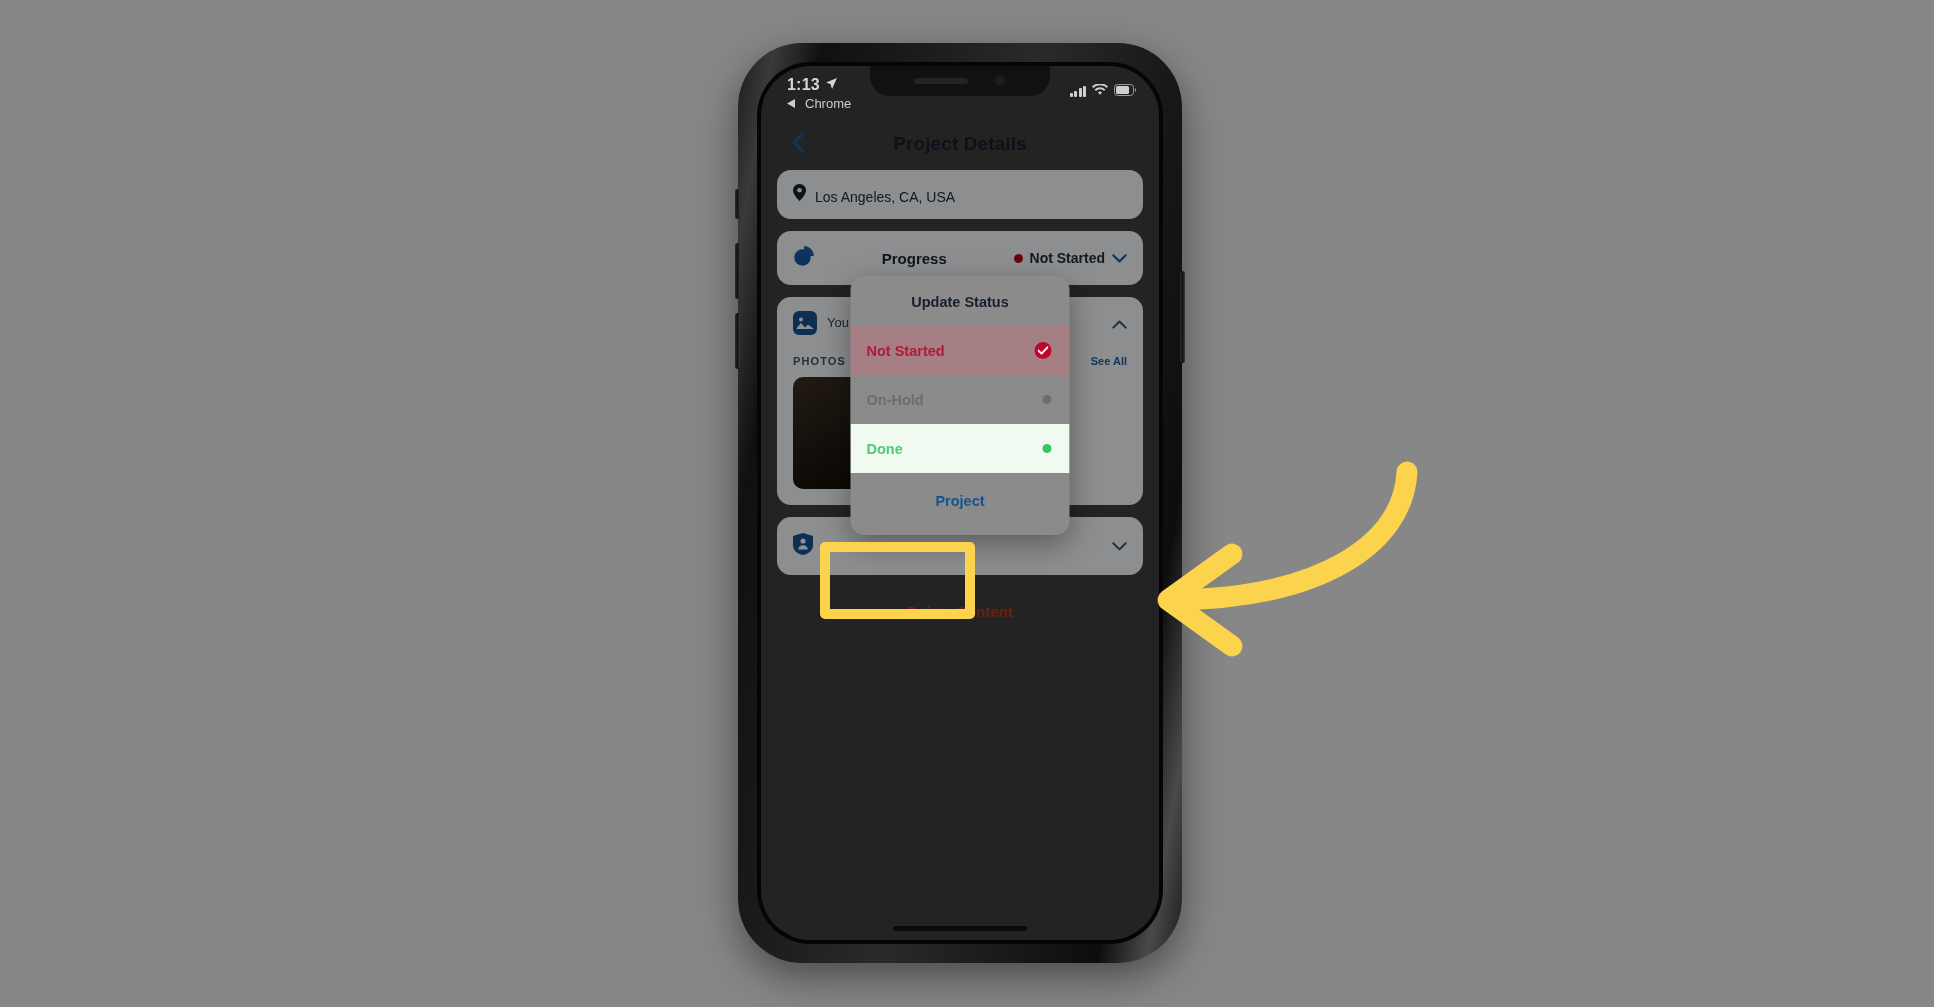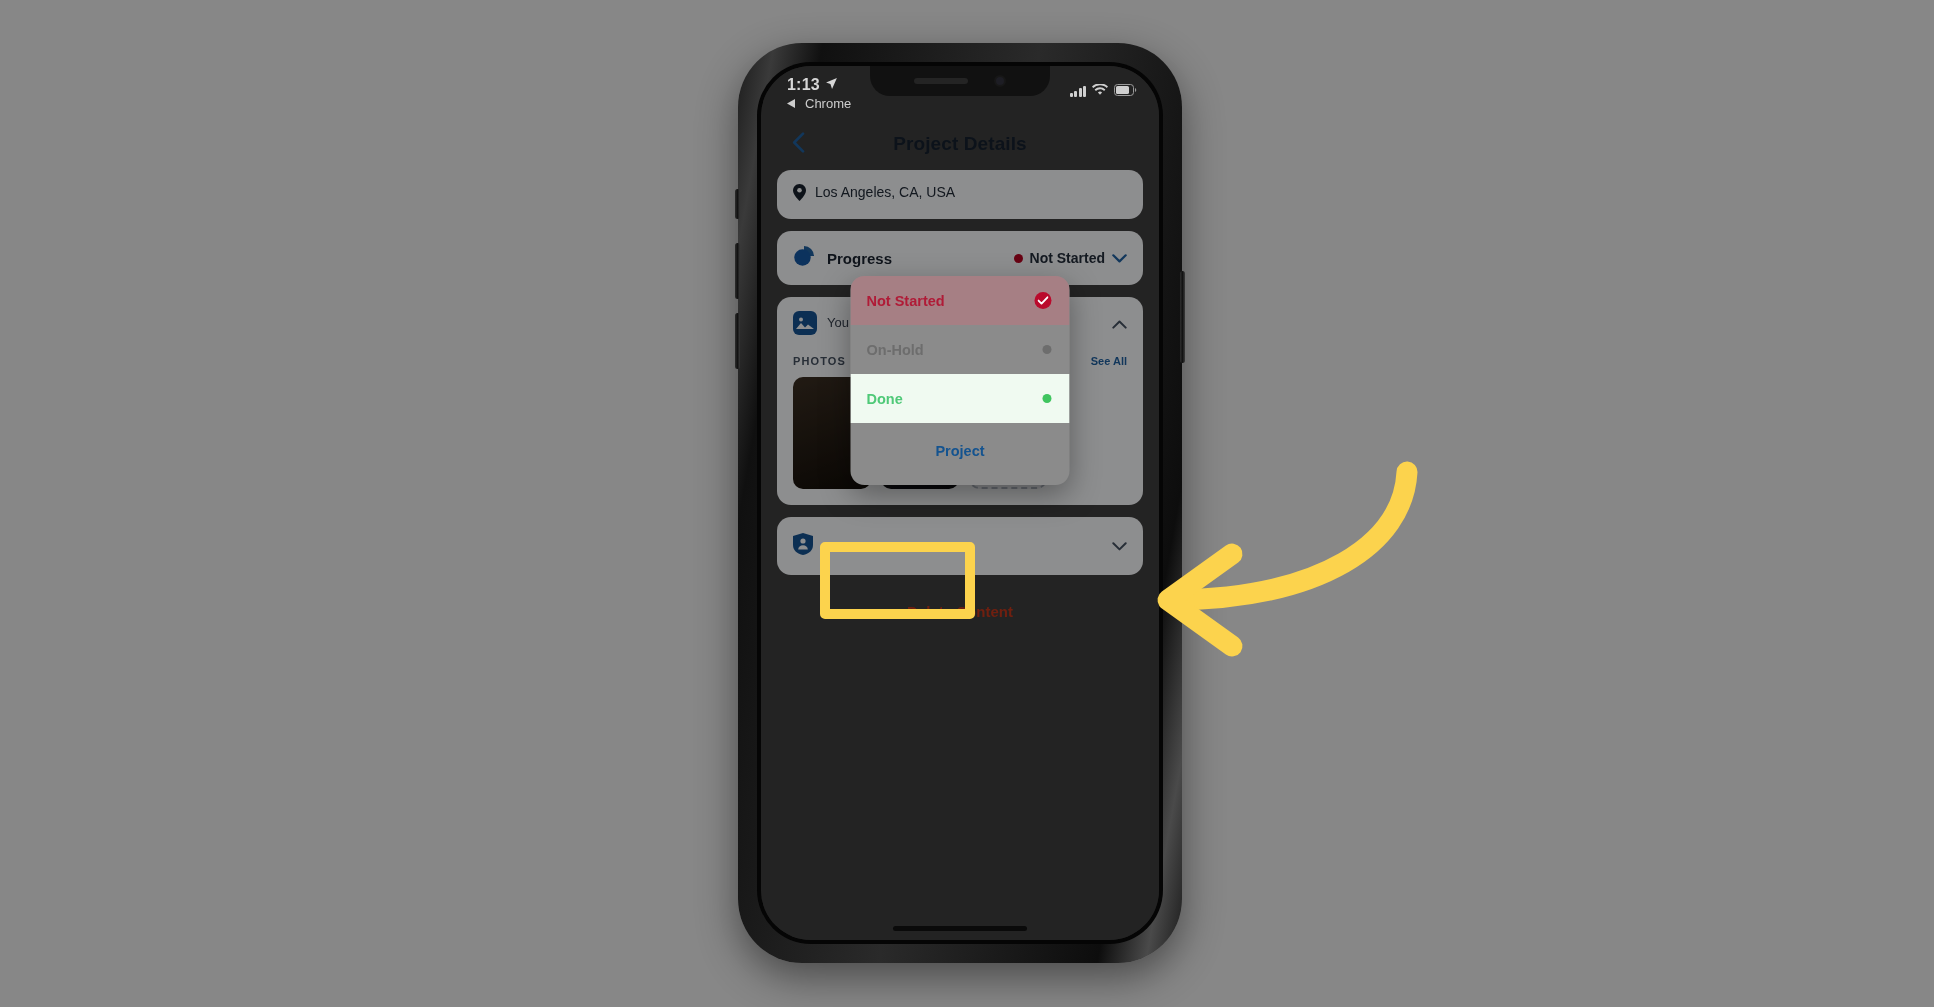--- a/index.html
+++ b/index.html
@@ -72,24 +72,24 @@
   
   #app-content{ position:absolute; inset:0; padding-top:52px; }
   #dim-overlay{ position:absolute; inset:0; background:rgba(0,0,0,.42); z-index:20; }
 
   #nav-bar{ height:52px; display:flex; align-items:center; position:relative; }
   #nav-back-button{ position:absolute; left:24px; top:50%; transform:translateY(-50%); width:26px;height:26px; display:flex;align-items:center;justify-content:center; }
   #page-title{ width:100%; text-align:center; font-size:19px; font-weight:700; color:#15202e; letter-spacing:.1px; }
 
   .card{ background:#f3f4f6; margin:0 16px 12px 16px; border-radius:14px; }
 
-  #location-card{ display:flex; align-items:flex-start; gap:9px; padding:14px 16px; }
+  #location-card{ display:flex; align-items:flex-end; gap:9px; padding:14px 16px; }
   #location-text{ font-size:14px; color:#222b37; font-weight:500; }
 
-  #progress-card{ display:flex; align-items:center; padding:14px 16px; gap:12px; }
+  #progress-card{ display:flex; align-items:center; padding:14px 16px; gap:12px;text-align:center; }
   #progress-label{ font-size:15px; font-weight:700; color:#1b2430; flex:1; }
   #progress-status-group{ display:flex; align-items:center; gap:7px; }
   #progress-status-dot{ width:9px;height:9px;border-radius:50%; background:#b30522; }
   #progress-status-text{ font-size:14px; font-weight:600; color:#242d3a; }
 
   #photos-card{ padding:14px 16px 16px 16px; }
   #photos-head{ display:flex; align-items:flex-start; gap:10px; }
   #photos-head-texts{ flex:1; }
   #photos-owner{ font-size:13px; color:#3a4350; margin-top:4px; }
   #photos-collapse-icon{ padding-top:4px; }
@@ -308,20 +308,21 @@
               </svg>
           </span>
         </div>
 
         <div id="delete-content-button">Delete Content</div>
       </div>
 
       <div id="dim-overlay"></div>
 
       <div id="update-status-modal">
+        <div id="modal-title">Update Status</div>
 
         <div class="status-option" id="status-option-not-started">
           <span class="status-option-label">Not Started</span>
           <span id="status-check-icon">
             <svg width="11" height="9" viewBox="0 0 11 9">
                 <path d="M1 4.6 4 7.6 10 1.3" fill="none" stroke="#ffffff" stroke-width="1.9" stroke-linecap="round" stroke-linejoin="round"></path>
               </svg>
           </span>
         </div>
 

